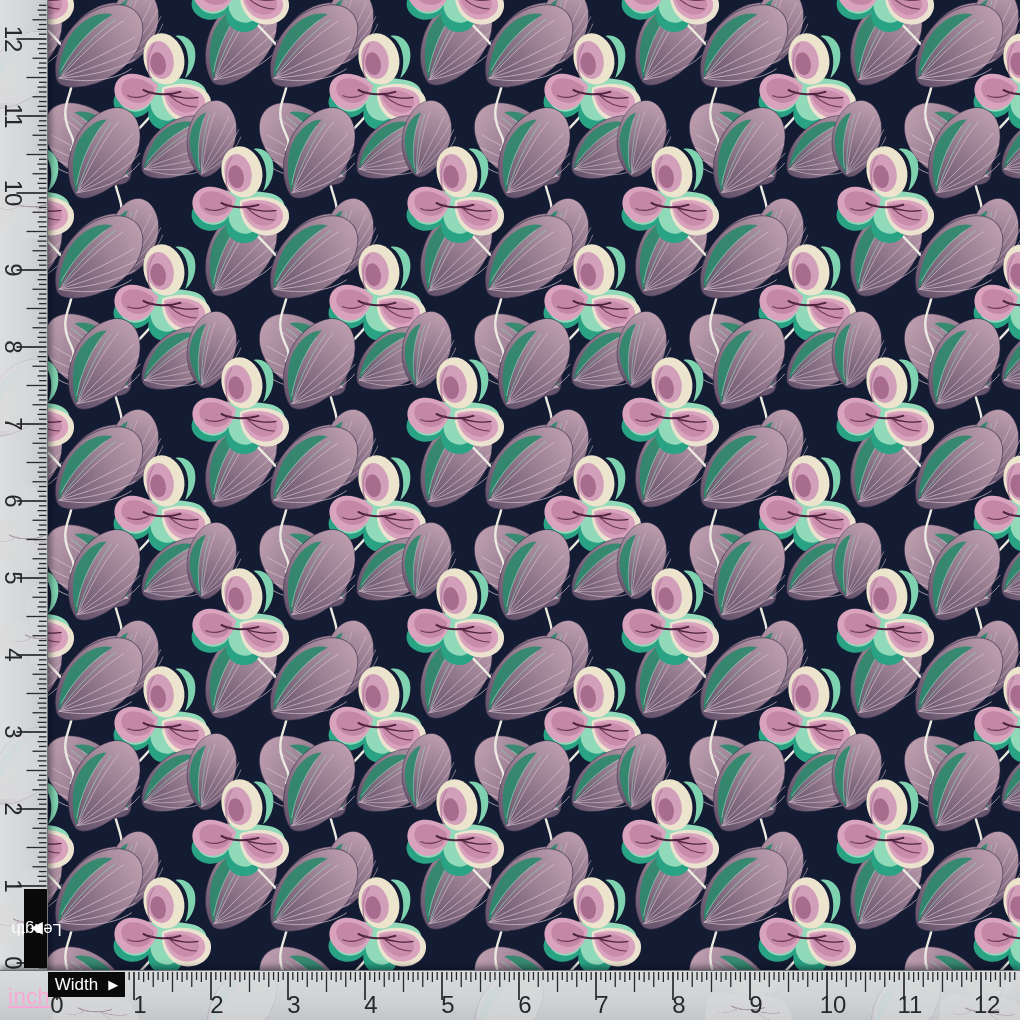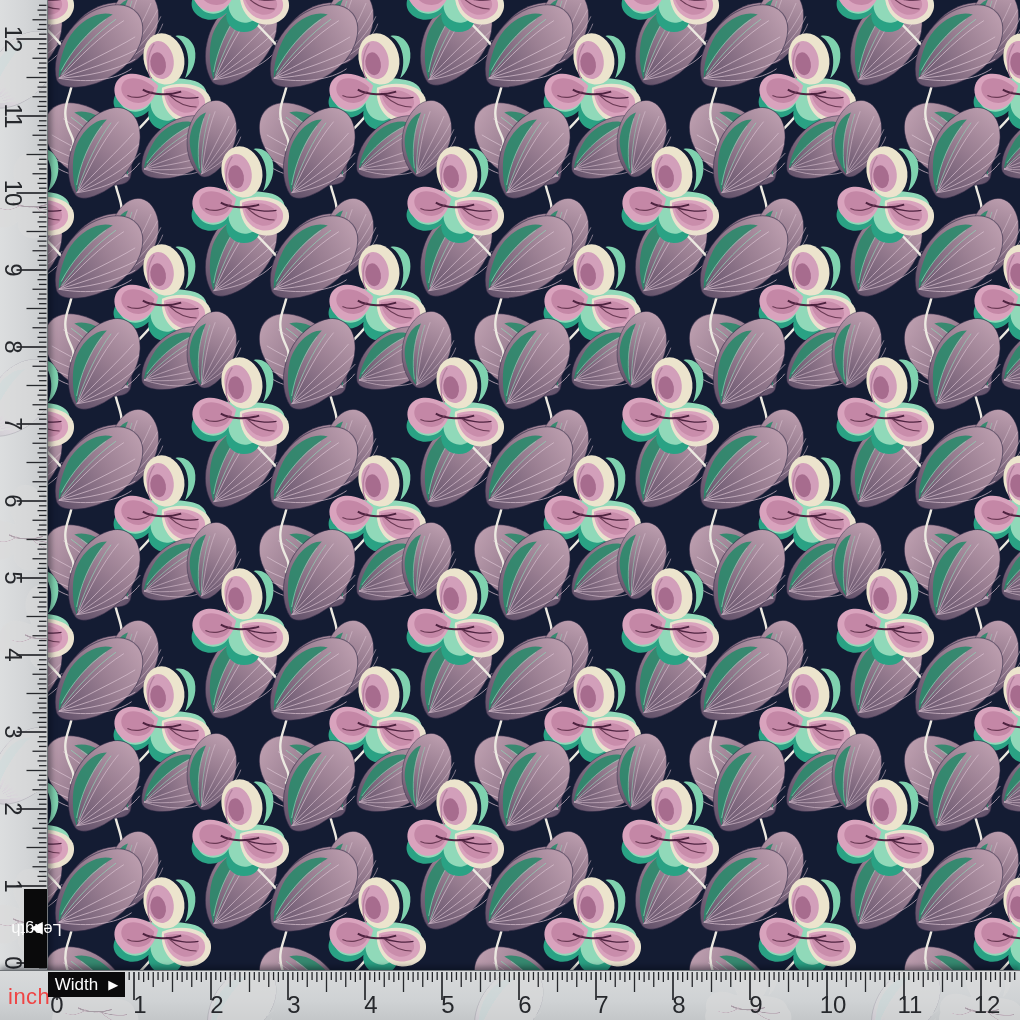--- a/index.html
+++ b/index.html
@@ -11,22 +11,22 @@
   #left-ruler{position:absolute;left:0;top:0;width:47px;height:1020px;z-index:10;
     background:linear-gradient(to right,#dcdedf 0%,#d3d5d7 55%,#c7cacc 100%);
     border-right:1.5px solid #73777b;box-shadow:3px 0 6px rgba(5,8,18,.45);overflow:hidden;}
   #bottom-ruler{position:absolute;left:0;top:970px;width:1020px;height:50px;z-index:11;
     background:linear-gradient(to bottom,#d8dadb 0%,#cfd2d4 60%,#c3c6c8 100%);
     border-top:1.5px solid #6d7175;box-shadow:0 -3px 6px rgba(5,8,18,.45);overflow:hidden;}
   .ruler-num{position:absolute;color:#26282c;font-size:24px;font-weight:500;
     text-align:center;user-select:none;}
   .left-num{left:-2px;width:30px;height:26px;line-height:26px;transform:rotate(90deg);}
   .bottom-num{top:20px;width:44px;}
-  #inch-label{position:absolute;left:8px;top:984px;z-index:13;color:#ef4444;
-    font-size:22px;letter-spacing:.5px;}
+  #inch-label{position:absolute;left:8px;top:984px;z-index:13;color:#f9a8d4;
+    font-size:22px;letter-spacing:.5px;text-decoration:underline;}
   #length-box{position:absolute;left:24px;top:889px;width:23px;height:79px;
     background:#0a0a0b;z-index:14;}
   #length-box span{position:absolute;left:50%;top:50%;
     transform:translate(-50%,-50%) rotate(-90deg);white-space:nowrap;color:#fdfdfd;
     font-size:16.5px;font-weight:500;}
   #width-box{position:absolute;left:48px;top:972px;width:77px;height:25px;
     background:#0a0a0b;z-index:14;display:flex;align-items:center;justify-content:center;
     color:#fdfdfd;font-size:17px;font-weight:500;gap:10px;}
   .arrow{font-size:13px;line-height:1;}
   .ghost{position:absolute;left:0;top:0;filter:saturate(.28) brightness(2.4) contrast(.72);

